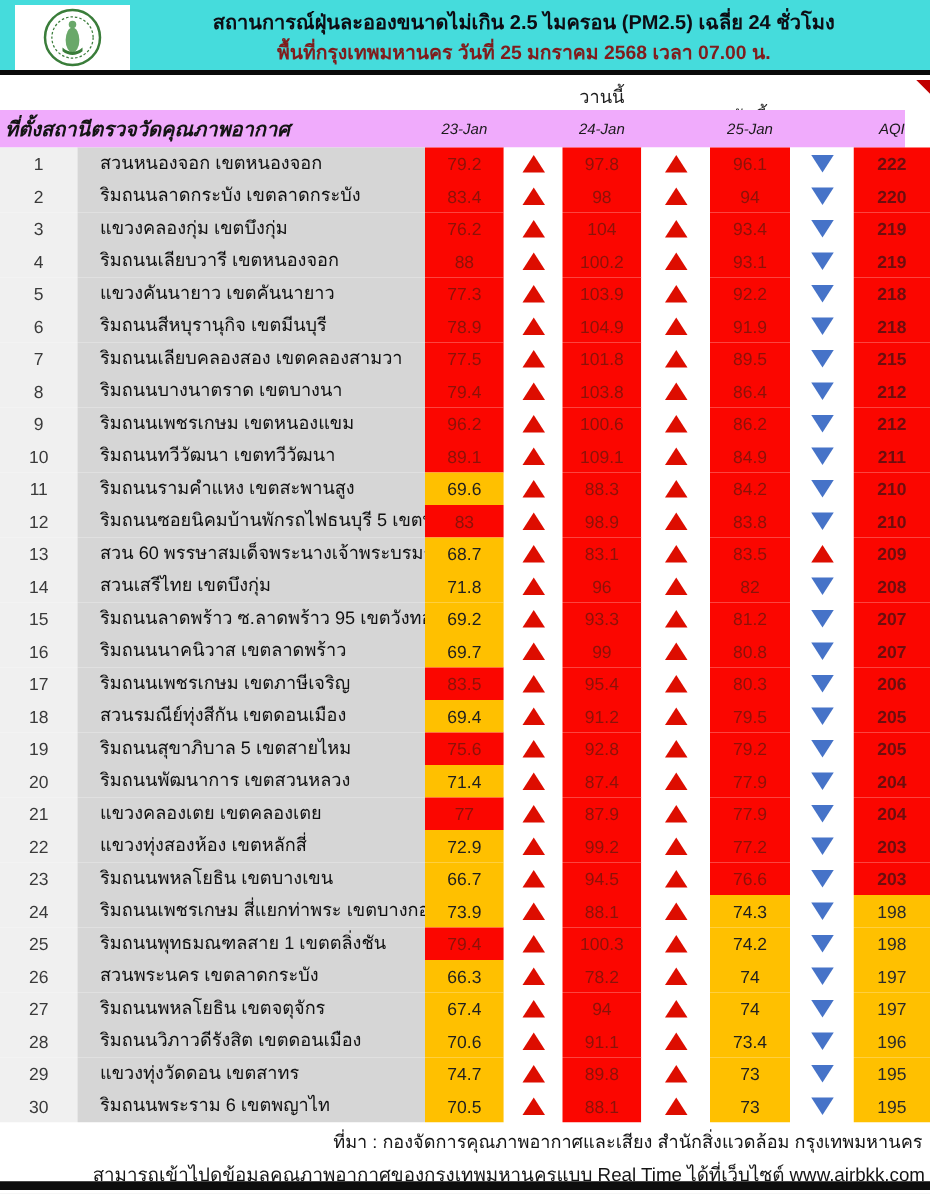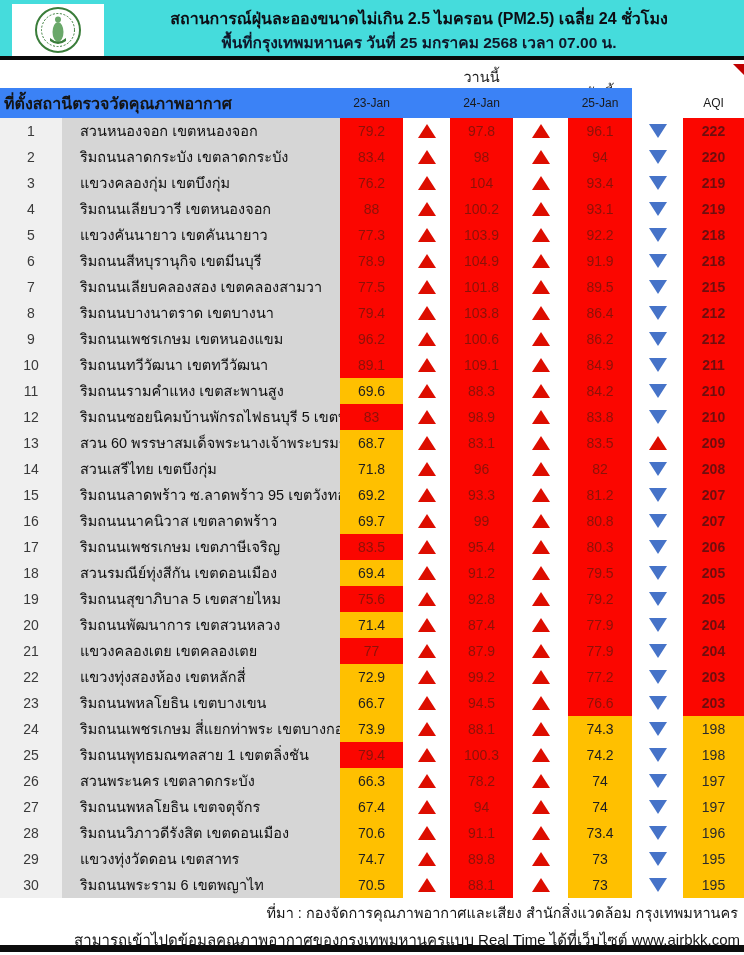--- a/index.html
+++ b/index.html
@@ -14,35 +14,36 @@
   }
   .logo-box{
     position:absolute;left:12px;top:4px;width:92px;height:52px;background:#ffffff;
     display:flex;align-items:center;justify-content:center;
   }
   .titles{
     position:absolute;left:104px;right:10px;top:0;height:60px;
     display:flex;flex-direction:column;justify-content:center;text-align:center;
   }
   .title-1{font-size:16px;font-weight:bold;color:#0d0d14;line-height:1.55;}
-  .title-2{font-size:15.5px;font-weight:bold;color:#0f172a;line-height:1.4;}
+  .title-2{font-size:15.5px;font-weight:bold;color:#7f1d1d;line-height:1.4;}
   
   .day-band{position:absolute;left:0;top:64px;width:744px;height:24px;background:#ffffff;}
   .day-label{position:absolute;top:1px;font-size:14.5px;color:#1d1d1d;text-align:center;}
   .day-yesterday{left:450px;width:63px;}
   .day-today{left:568px;width:64px;margin-top:16px;}
   .corner-flag{
     position:absolute;right:0;top:0;width:0;height:0;
     border-left:11px solid transparent;border-top:11px solid #c00000;
   }
   
   .col-header{
-    position:absolute;left:0;top:88px;width:632px;height:30px;background:#3b82f6;
+    position:absolute;left:0;top:88px;width:724px;height:30px;background:#f0abfc;
     display:grid;grid-template-columns:340px 63px 47px 63px 55px 64px 51px 61px;
     align-items:center;
+    font-style:italic;
   }
   .col-header .station-col{font-size:16px;font-weight:bold;color:#141414;padding-left:4px;
     white-space:nowrap;overflow:hidden;}
   .col-header .date-col{font-size:12px;color:#1a1a1a;text-align:center;}
   
   .tbody{position:absolute;left:0;top:118px;width:744px;}
   .trow{
     display:grid;grid-template-columns:62px 278px 63px 47px 63px 55px 64px 51px 61px;
     height:26px;
   }

